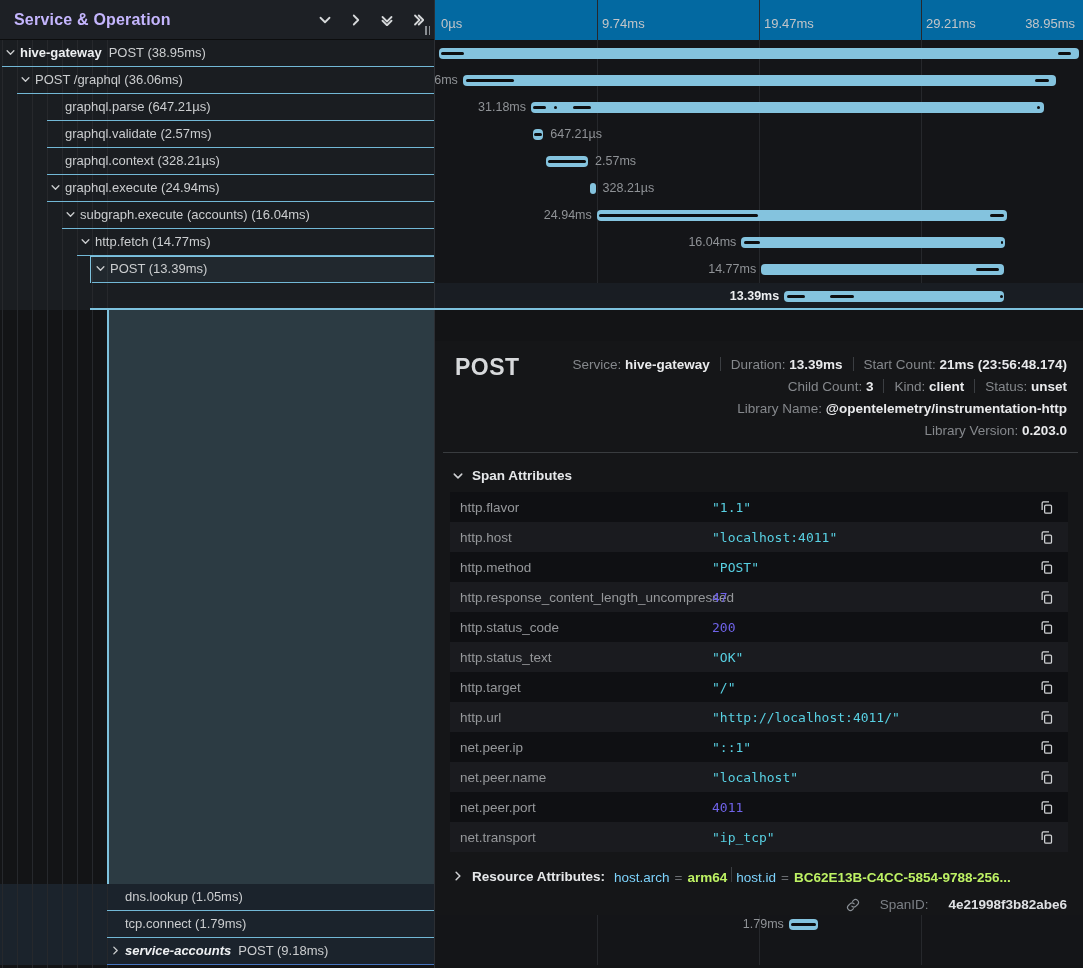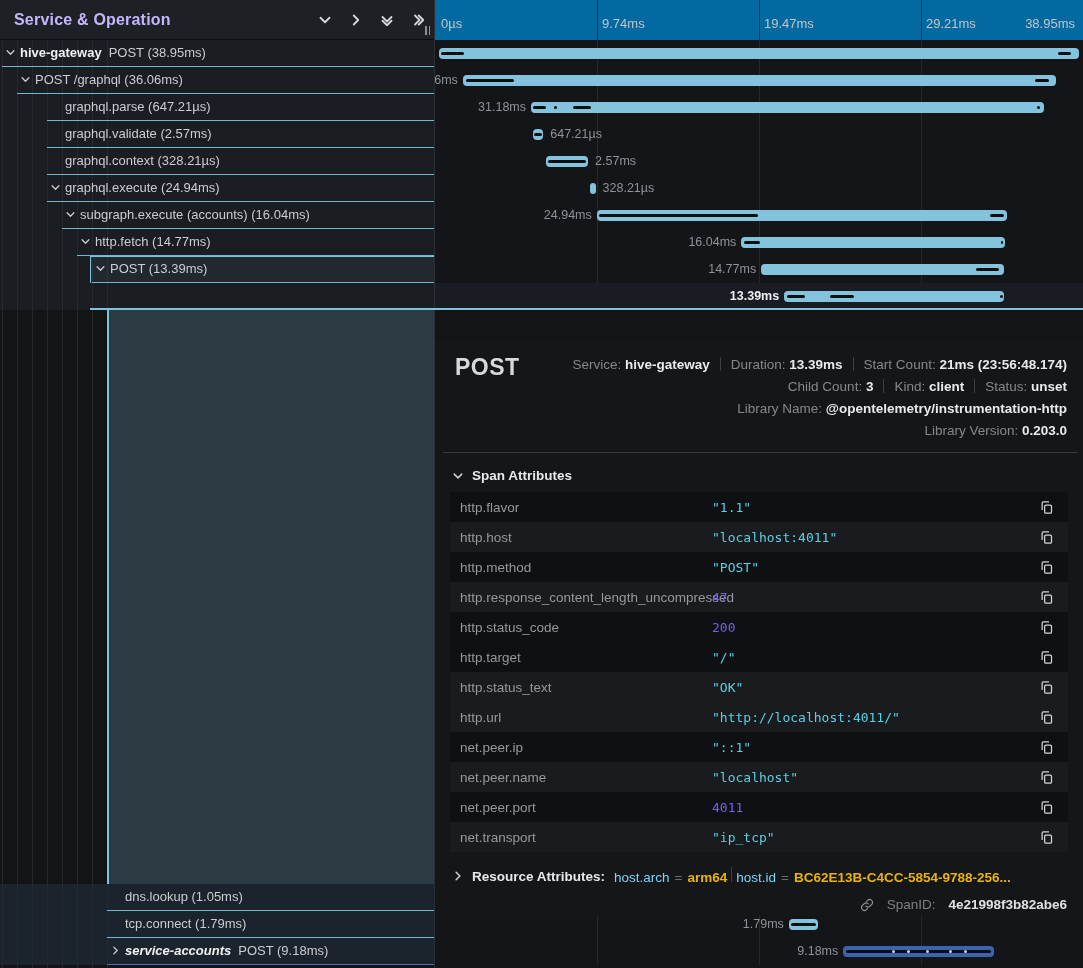--- a/index.html
+++ b/index.html
@@ -70,24 +70,24 @@
   .aval{font-family:"DejaVu Sans Mono",monospace;font-size:13px;}
   .aval.string{color:#58d1e3;}
   .aval.number{color:#6f63e8;}
   .acopy{margin-left:auto;color:#d2d4d6;display:inline-flex;cursor:pointer;}
   .resource-line{padding:15px 16px 0 18px;font-size:13.5px;display:flex;align-items:center;gap:9px;
                  white-space:nowrap;cursor:pointer;}
   .resource-line .chev{color:#cfd1d3;display:inline-flex;}
   .rlabel{font-weight:700;color:#e6e8ea;}
   .rkey{color:#7dd3fc;}
   .req{color:#6b6e72;margin:0 5px;}
-  .rval{color:#eab308;font-weight:700;}
+  .rval{color:#bef264;font-weight:700;}
   .rsep{display:inline-block;width:1px;height:15px;background:#3b3e42;margin:0 4px;}
   .spanid-line{text-align:right;padding:12px 16px 0 0;font-size:13.5px;color:#7c8086;
-               display:flex;justify-content:flex-end;align-items:center;gap:13px;}
+               display:flex;justify-content:flex-end;align-items:center;gap:20px;}
   .link-icon{color:#8a9096;display:inline-flex;}
   .sid{color:#dfe1e4;font-weight:700;}
 </style>
 </head>
 <body>
 
 <div class="app">
 
   <div id="guides">
       <div class="guide" style="left: 2px;"></div>
@@ -302,30 +302,20 @@
     <div class="vgrid" style="left:75%"></div>
   <div class="brow">
         <div class="bar" style="left: 54.6%; width: 2.66%;"></div>
         <span class="blabel" style="right: calc(45.4% + 5px);">1.05ms</span>
       </div>
       <div class="brow">
         <div class="bar" style="left: 54.6%; width: 4.54%;"></div>
         <div class="seg" style="left: 54.9%; width: 3.9%; background: rgb(13, 14, 16);"></div>
         <span class="blabel" style="right: calc(45.4% + 5px);">1.79ms</span>
       </div>
-      <div class="brow">
-        <div class="bar dark" style="left: 63%; width: 23.3%;"></div>
-        <div class="seg" style="left: 63.5%; width: 22.3%; background: rgb(13, 14, 16);"></div>
-        <div class="seg" style="left: 70.5%; width: 0.5%; background: rgb(198, 205, 214);"></div>
-        <div class="seg" style="left: 72.8%; width: 0.5%; background: rgb(198, 205, 214);"></div>
-        <div class="seg" style="left: 75.8%; width: 0.5%; background: rgb(198, 205, 214);"></div>
-        <div class="seg" style="left: 79.3%; width: 0.5%; background: rgb(198, 205, 214);"></div>
-        <div class="seg" style="left: 81.6%; width: 0.5%; background: rgb(198, 205, 214);"></div>
-        <span class="blabel" style="right: calc(37% + 5px);">9.18ms</span>
-      </div>
     </div>
 
   <div class="detail-topline"></div>
   <div class="teal-panel"></div>
 
   <div class="detail">
     <div class="d-head">
       <span class="d-title">POST</span>
       <div class="d-meta" id="d-meta">
           <div><span>Service: </span><span class="mv">hive-gateway</span><span class="msep"></span><span>Duration: </span><span class="mv">13.39ms</span><span class="msep"></span><span>Start Count: </span><span class="mv">21ms (23:56:48.174)</span></div>
@@ -387,33 +377,33 @@
         <div class="arow dark">
           <span class="akey">http.status_code</span>
           <span class="aval number">200</span>
           <span class="acopy">
             <svg width="15" height="15" viewBox="0 0 24 24" fill="none" stroke="currentColor" stroke-width="2">
               <rect x="9" y="8" width="11" height="13" rx="2"></rect>
               <path d="M5 16V5a2 2 0 0 1 2-2h9"></path>
             </svg>
           </span>
         </div>
+        <div class="arow light">
+          <span class="akey">http.status_text</span>
+          <span class="aval string">"OK"</span>
+          <span class="acopy">
+            <svg width="15" height="15" viewBox="0 0 24 24" fill="none" stroke="currentColor" stroke-width="2">
+              <rect x="9" y="8" width="11" height="13" rx="2"></rect>
+              <path d="M5 16V5a2 2 0 0 1 2-2h9"></path>
+            </svg>
+          </span>
+        </div>
         <div class="arow dark">
           <span class="akey">http.target</span>
           <span class="aval string">"/"</span>
-          <span class="acopy">
-            <svg width="15" height="15" viewBox="0 0 24 24" fill="none" stroke="currentColor" stroke-width="2">
-              <rect x="9" y="8" width="11" height="13" rx="2"></rect>
-              <path d="M5 16V5a2 2 0 0 1 2-2h9"></path>
-            </svg>
-          </span>
-        </div>
-        <div class="arow light">
-          <span class="akey">http.status_text</span>
-          <span class="aval string">"OK"</span>
           <span class="acopy">
             <svg width="15" height="15" viewBox="0 0 24 24" fill="none" stroke="currentColor" stroke-width="2">
               <rect x="9" y="8" width="11" height="13" rx="2"></rect>
               <path d="M5 16V5a2 2 0 0 1 2-2h9"></path>
             </svg>
           </span>
         </div>
         <div class="arow light">
           <span class="akey">http.url</span>
           <span class="aval string">"http://localhost:4011/"</span>

